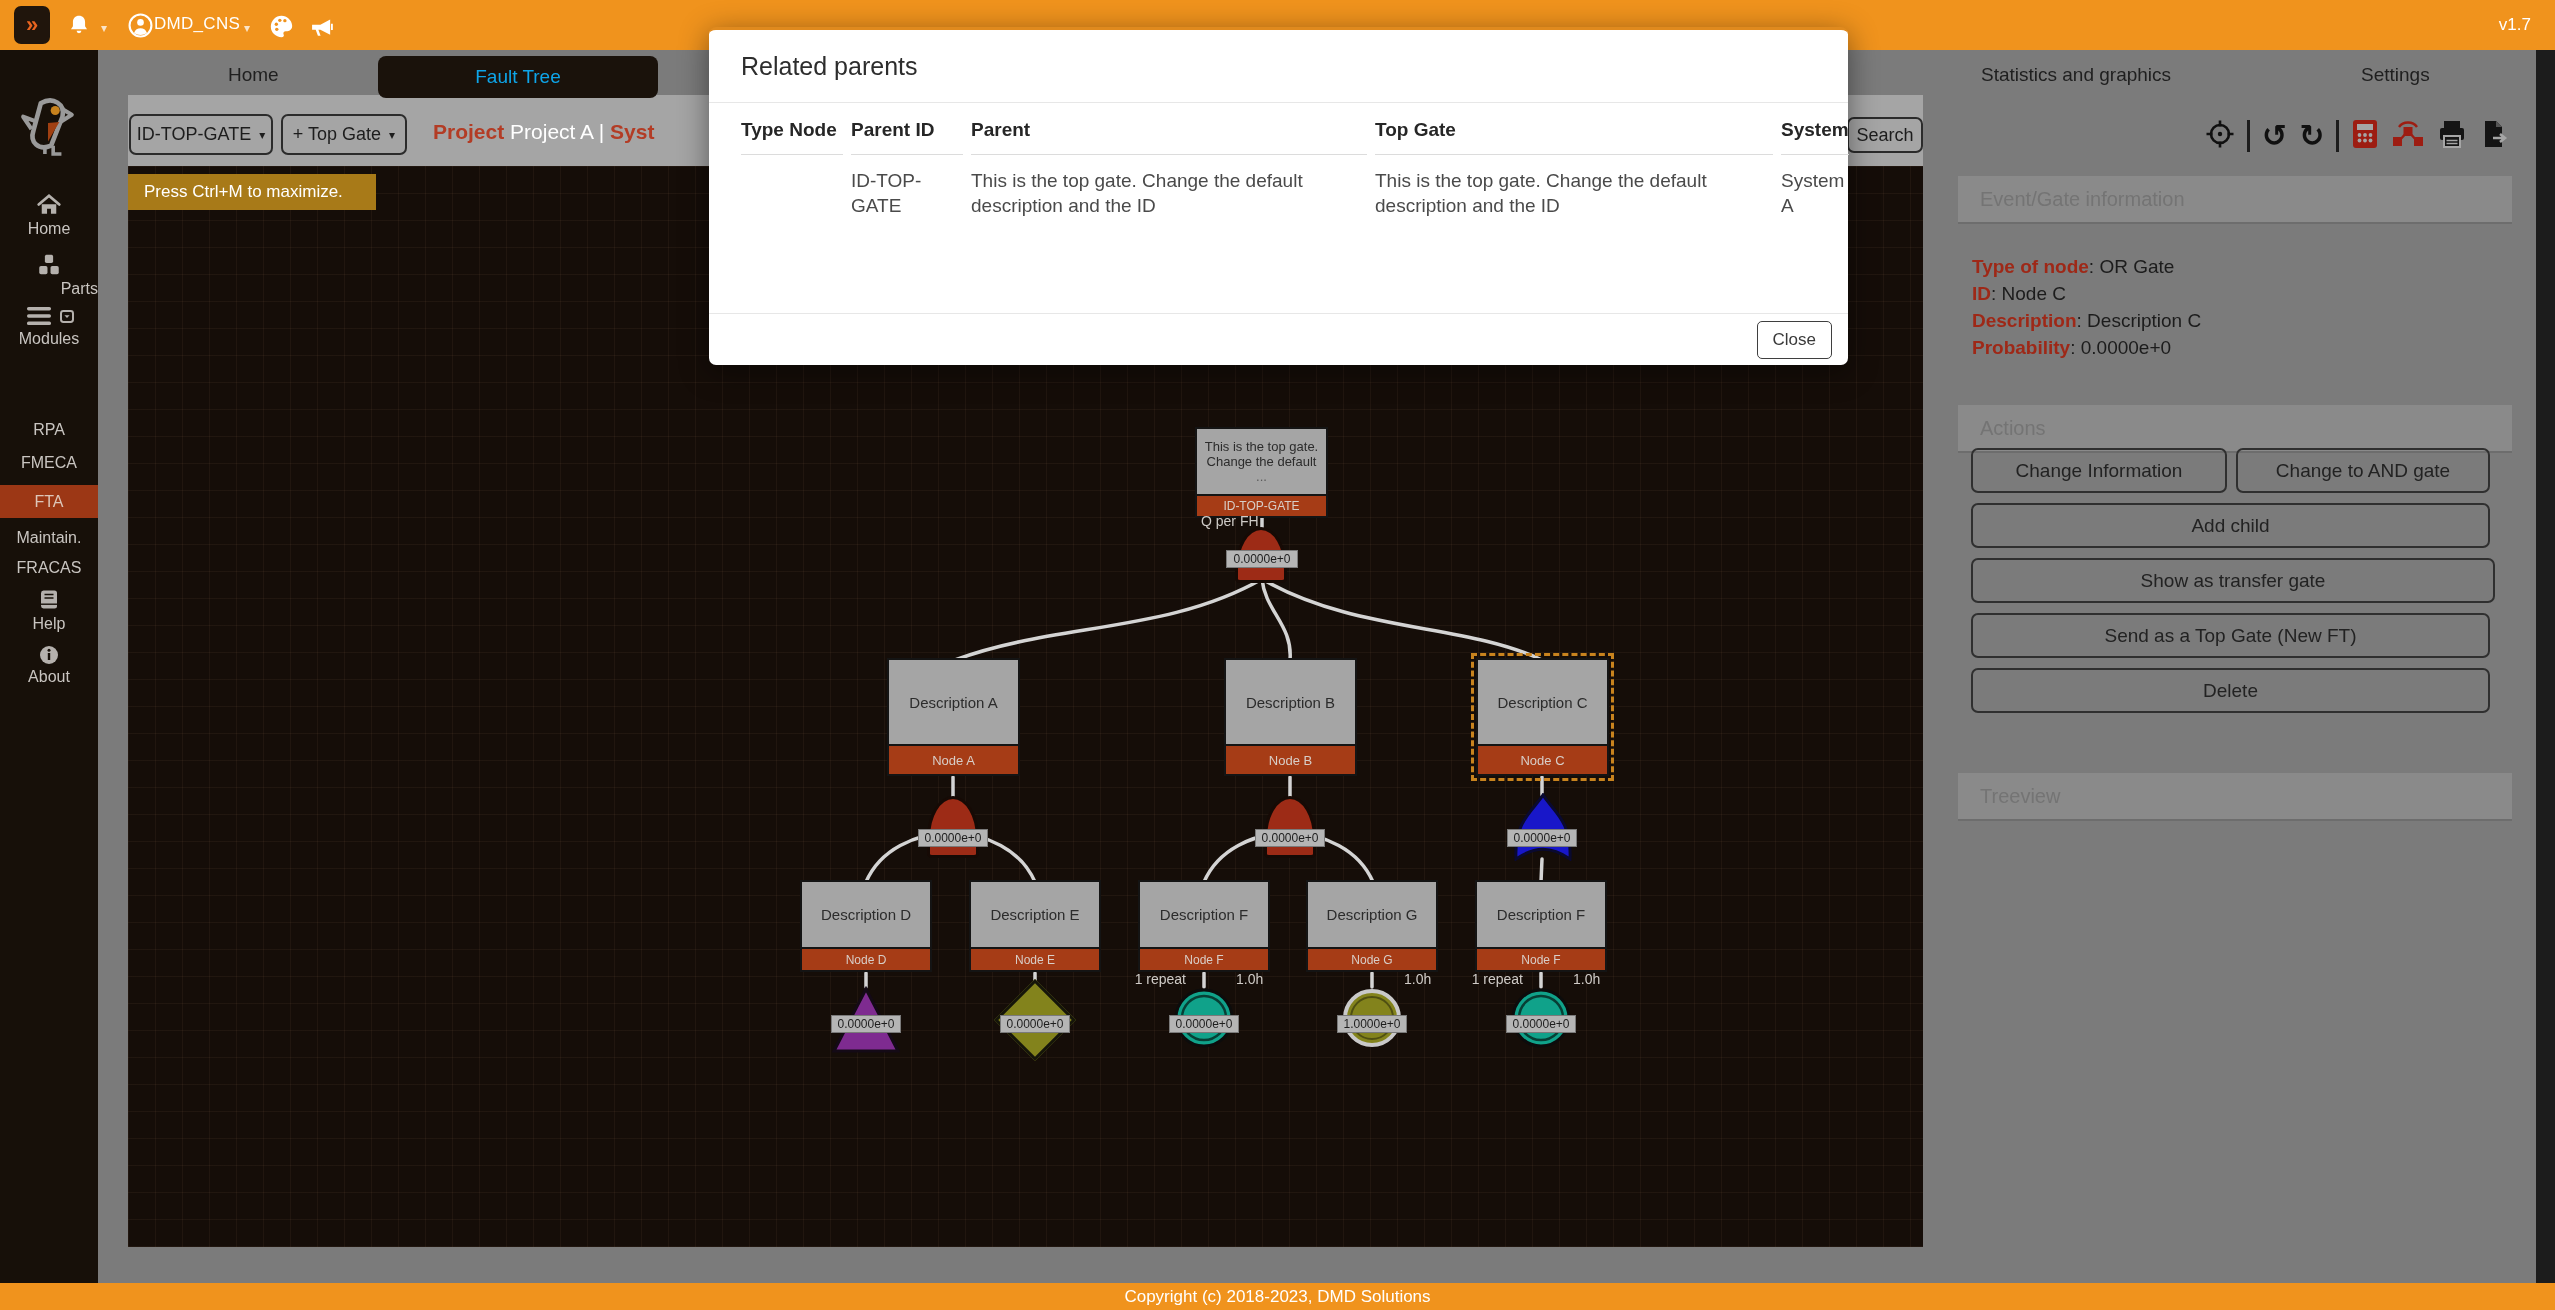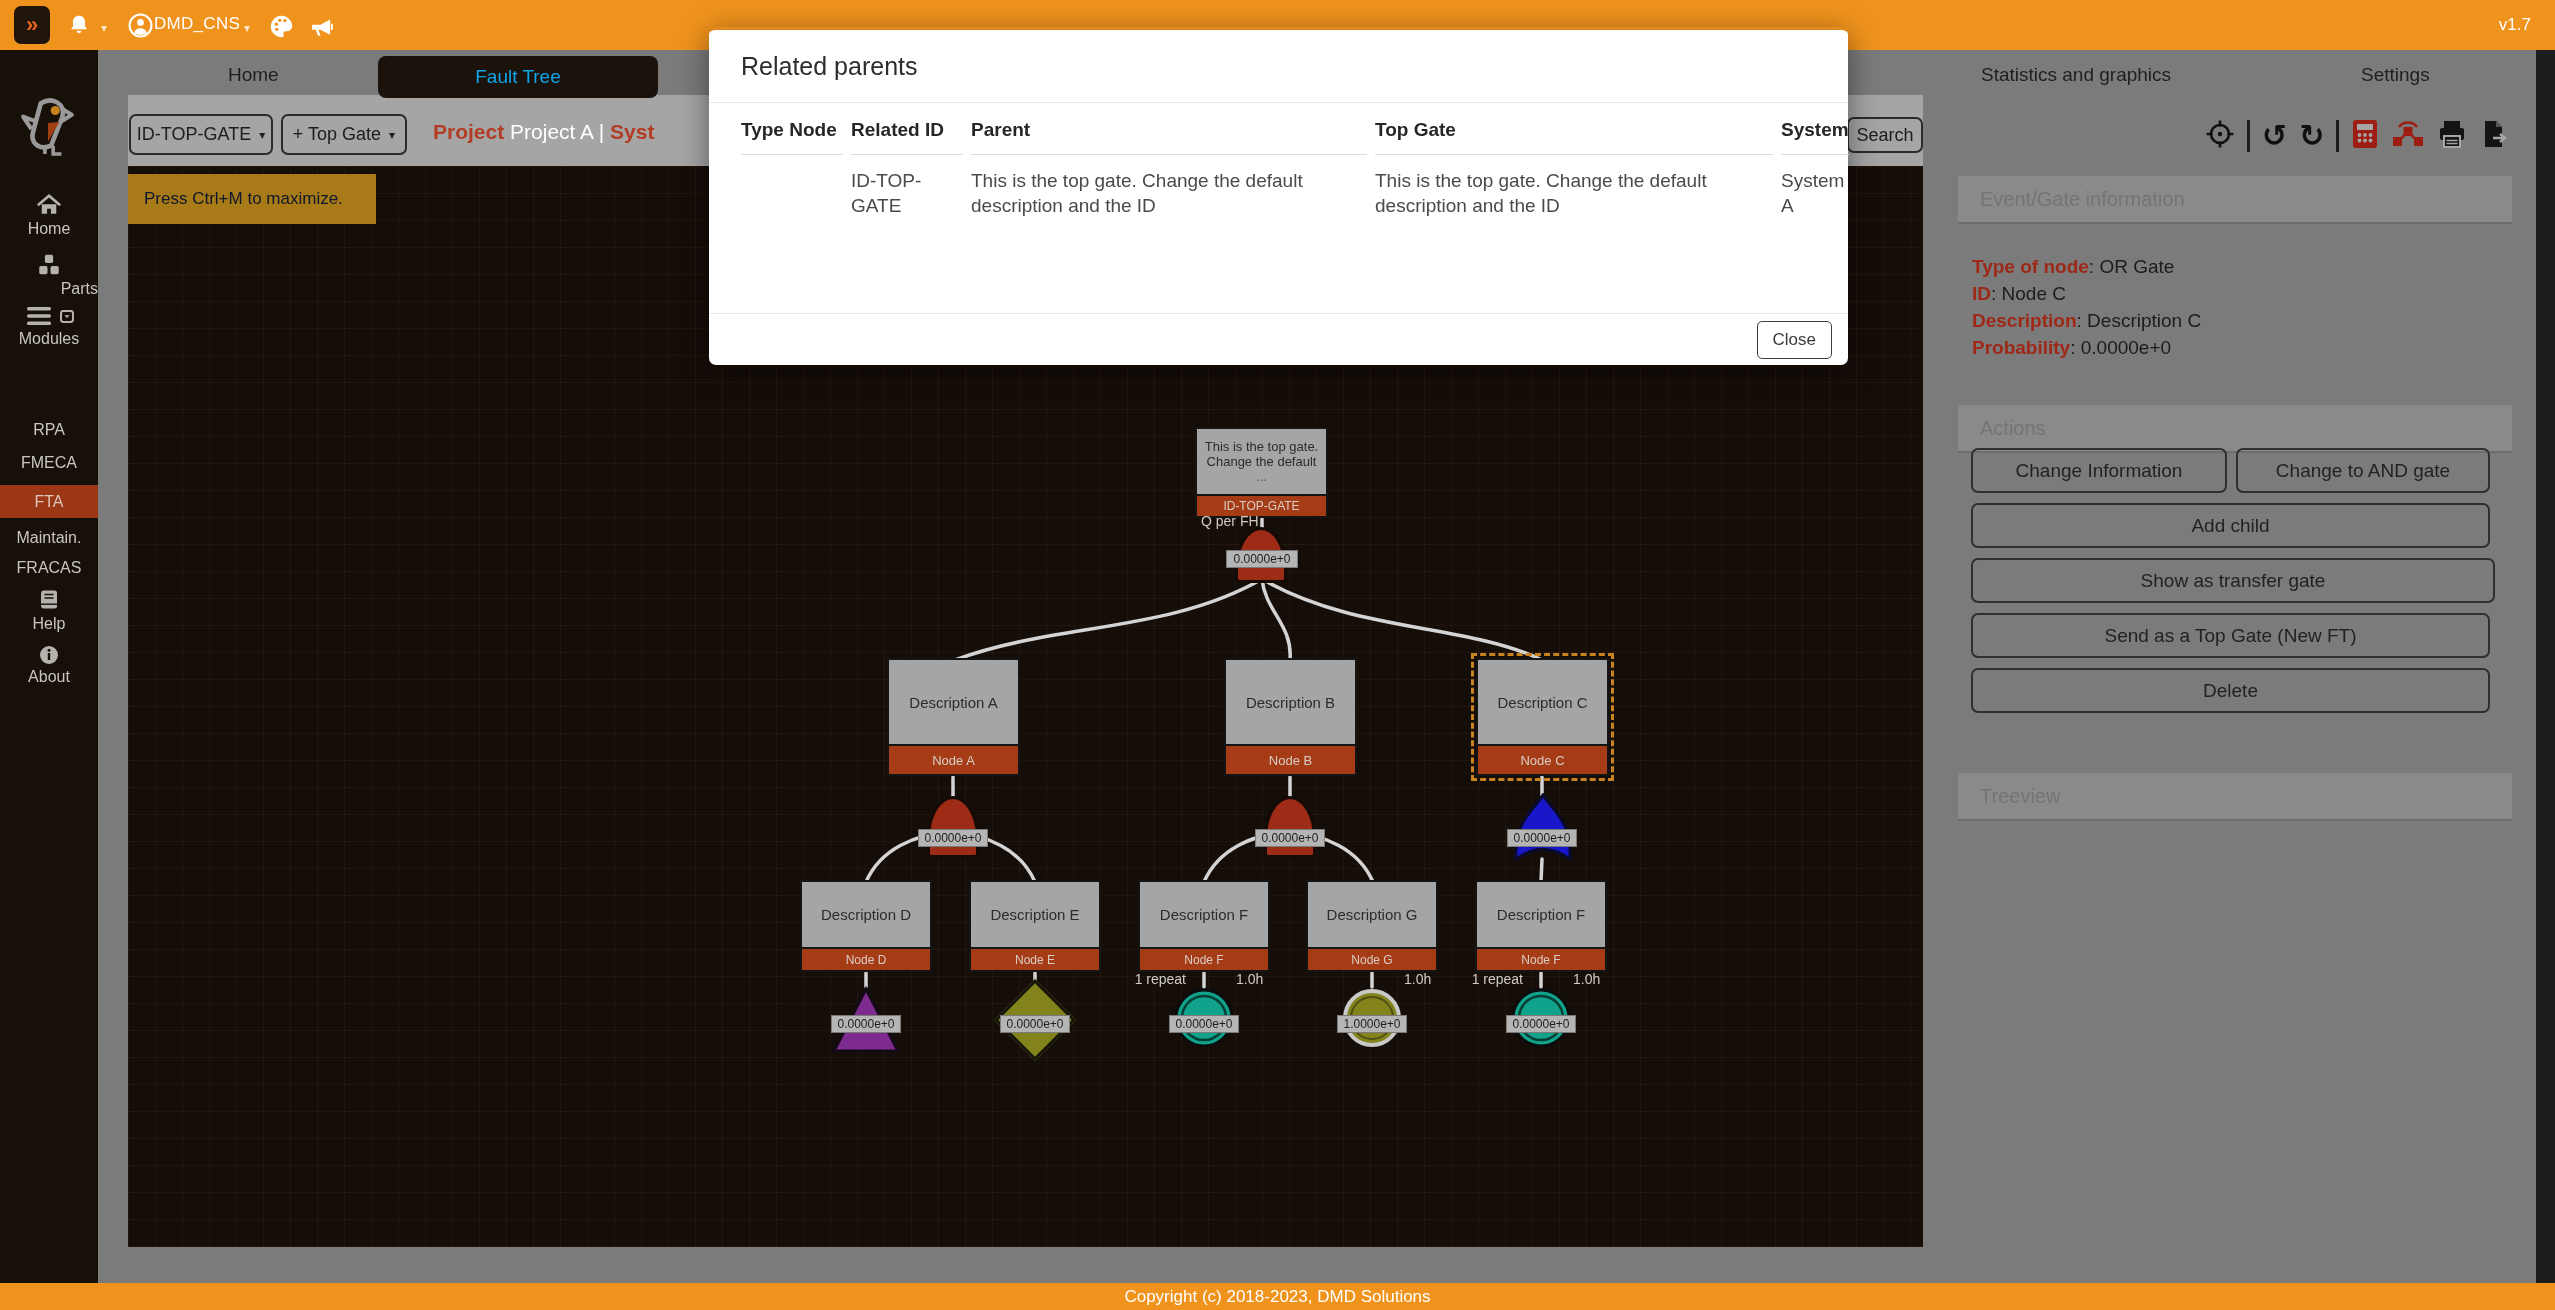--- a/index.html
+++ b/index.html
@@ -43,21 +43,21 @@
   .proj-dark { color:#ffffff;margin-top:32px; }
   .icon-strip { position:absolute; left:2205px; top:118px; height:36px; display:flex; align-items:center; gap:12px; z-index:6;}
   .icon-div { width:3px; height:32px; background:#1d1d1d; }
   .uglyph { font-family:"DejaVu Sans", sans-serif; font-size:30px; font-weight:bold; color:#101010; line-height:30px; cursor:pointer;}
 
   
   .canvas { position:absolute; left:128px; top:166px; width:1795px; height:1081px; background:#150d08; z-index:5; overflow:hidden;
     background-image: linear-gradient(rgba(255,200,140,0.05) 1px, transparent 1px),
                       linear-gradient(90deg, rgba(255,200,140,0.05) 1px, transparent 1px);
     background-size: 27px 27px; }
-  .ctooltip { position:absolute; left:0; top:8px; width:248px; height:50px; background:#a87a18; color:#0f172a;
+  .ctooltip { position:absolute; left:0; top:8px; width:248px; height:36px; background:#a87a18; color:#ffffff;
     font-size:17px; display:flex; align-items:center; padding-left:16px; z-index:20; }
   .connectors { position:absolute; left:0; top:0; width:1795px; height:1081px; z-index:1; }
 
   .tnode { position:absolute; z-index:4; cursor:pointer; }
   .ndesc { background:#a5a5a5; border:2px solid #141414; color:#2c2c2c; display:flex; align-items:center; justify-content:center;
     text-align:center; }
   .nbar { background:#a63c16; border:2px solid #141414; border-top:none; color:#d8cec8; display:flex; align-items:center; justify-content:center; }
   .selected { outline:3px dashed #c8831e; outline-offset:2px; }
   .gate-and { position:absolute; width:52px; background:#9d2b16; border:3px solid #160a05;
     border-radius:26px 26px 5px 5px / 42px 42px 4px 4px; z-index:3; cursor:pointer;}
@@ -410,21 +410,21 @@
 <div class="vscroll"></div>
 
 <div class="footer">
   <span>Copyright (c) 2018-2023, DMD Solutions</span>
 </div>
 
 <div class="modal">
   <div class="m-head">Related parents</div>
   <div class="m-grid">
     <div class="m-th">Type Node</div>
-    <div class="m-th">Related ID</div>
+    <div class="m-th">Parent ID</div>
     <div class="m-th">Parent</div>
     <div class="m-th">Top Gate</div>
     <div class="m-th">System</div>
   </div>
   <div class="m-grid">
     <div class="m-td"></div>
     <div class="m-td" style="max-width:92px;">ID-TOP-GATE</div>
     <div class="m-td" style="max-width:370px;">This is the top gate. Change the default description and the ID</div>
     <div class="m-td" style="max-width:370px;">This is the top gate. Change the default description and the ID</div>
     <div class="m-td" style="max-width:80px;">System A</div>

